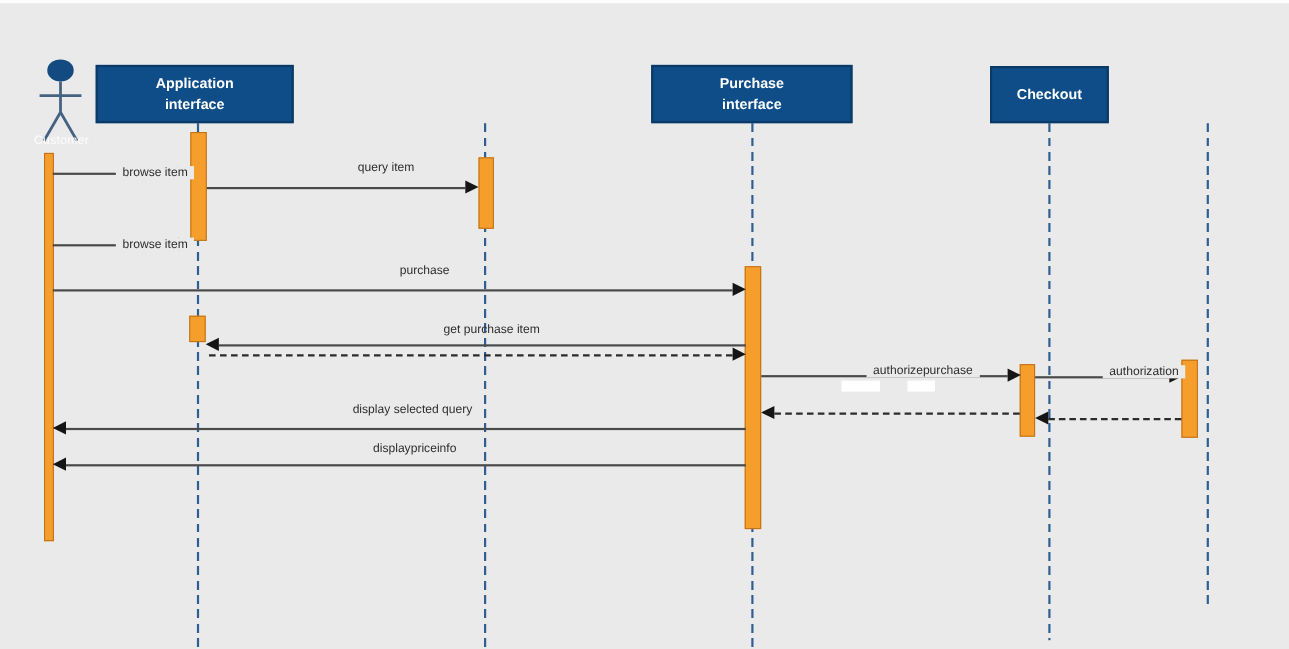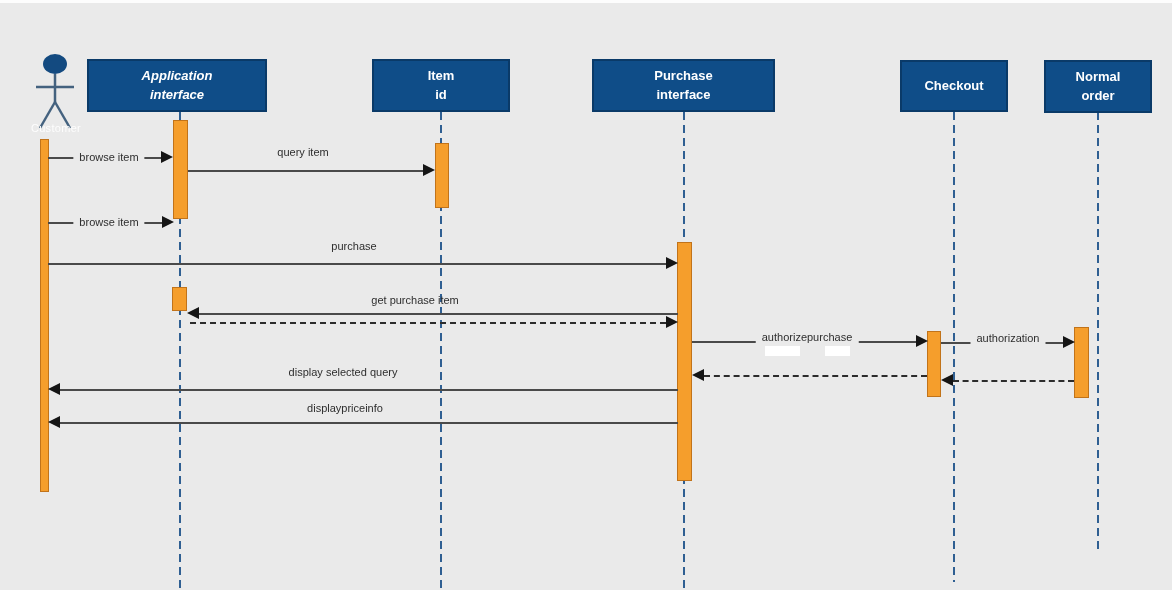--- a/index.html
+++ b/index.html
@@ -22,21 +22,21 @@
 
   
   .msg-line{position:absolute; height:0; border-top:2px solid #4a4a4a; z-index:3;}
   .msg-line.dashed{border-top:2px dashed #2c2c2c;}
   .arrow-r{position:absolute; width:0; height:0; border-top:6px solid transparent;
     border-bottom:6px solid transparent; border-left:12px solid #151515; z-index:4;}
   .arrow-l{position:absolute; width:0; height:0; border-top:6px solid transparent;
     border-bottom:6px solid transparent; border-right:12px solid #151515; z-index:4;}
 
   .msg-label{position:absolute; transform:translate(-50%,-50%); font-size:11px; color:#2e2e2e;
-    white-space:nowrap; z-index:5;}
+    white-space:nowrap; z-index:5;margin-left:32px;}
   .msg-label.inline{background:#eaeaea; padding:0 6px;}
 
   .actor-label{position:absolute; transform:translate(-50%,-50%); font-size:11px; color:#fdfdfd;
     letter-spacing:0.3px; z-index:2;}
 
   .white-patch{position:absolute; background:#ffffff; z-index:5;}
   .actor-svg{position:absolute; z-index:2;}
 </style>
 </head>
 <body>
@@ -52,45 +52,41 @@
     <line x1="30" y1="52" x2="45" y2="78" stroke="#44627f" stroke-width="2.5"></line>
   </svg>
   <div class="actor-label" style="left:56px; top:128px;">Customer</div>
 
   <div class="lifeline" style="left:179px; top:112px; height:478px;"></div>
   <div class="lifeline" style="left:440px; top:112px; height:478px;"></div>
   <div class="lifeline" style="left:683px; top:112px; height:478px;"></div>
   <div class="lifeline" style="left:953px; top:112px; height:470px;"></div>
   <div class="lifeline" style="left:1097px; top:112px; height:438px;"></div>
 
-  <div class="node" style="left:87px; top:59px; width:180px; height:53px;font-style:italic;">Application
+  <div class="node" style="left:87px; top:59px; width:180px; height:53px;">Application
 interface</div>
-  <div class="node" style="left:372px; top:59px; width:138px; height:53px;">Item
-id</div>
   <div class="node" style="left:592px; top:59px; width:183px; height:53px;">Purchase
 interface</div>
   <div class="node" style="left:900px; top:60px; width:108px; height:52px;">Checkout</div>
-  <div class="node" style="left:1044px; top:60px; width:108px; height:53px;">Normal
-order</div>
 
   <div class="bar" style="left:40px;  top:139px; width:9px;  height:353px;"></div>
   <div class="bar" style="left:173px; top:120px; width:15px; height:99px;"></div>
   <div class="bar" style="left:172px; top:287px; width:15px; height:24px;"></div>
   <div class="bar" style="left:435px; top:143px; width:14px; height:65px;"></div>
   <div class="bar" style="left:677px; top:242px; width:15px; height:239px;"></div>
   <div class="bar" style="left:927px; top:331px; width:14px; height:66px;"></div>
   <div class="bar" style="left:1074px;top:327px; width:15px; height:71px;"></div>
 
   <div class="msg-line" style="left:48px; top:157px; width:113px;"></div>
   <div class="arrow-r" style="left:161px; top:151px;"></div>
   <div class="msg-label inline" style="left:109px; top:157px;">browse item</div>
 
   <div class="msg-line" style="left:188px; top:170px; width:235px;"></div>
   <div class="arrow-r" style="left:423px; top:164px;"></div>
-  <div class="msg-label" style="left:303px; top:152px;">query item</div>
+  <div class="msg-label" style="left:319px; top:152px;">query item</div>
 
   <div class="msg-line" style="left:48px; top:222px; width:114px;"></div>
   <div class="arrow-r" style="left:162px; top:216px;"></div>
   <div class="msg-label inline" style="left:109px; top:222px;">browse item</div>
 
   <div class="msg-line" style="left:48px; top:263px; width:618px;"></div>
   <div class="arrow-r" style="left:666px; top:257px;"></div>
   <div class="msg-label" style="left:354px; top:246px;">purchase</div>
 
   <div class="msg-line" style="left:199px; top:313px; width:479px;"></div>

